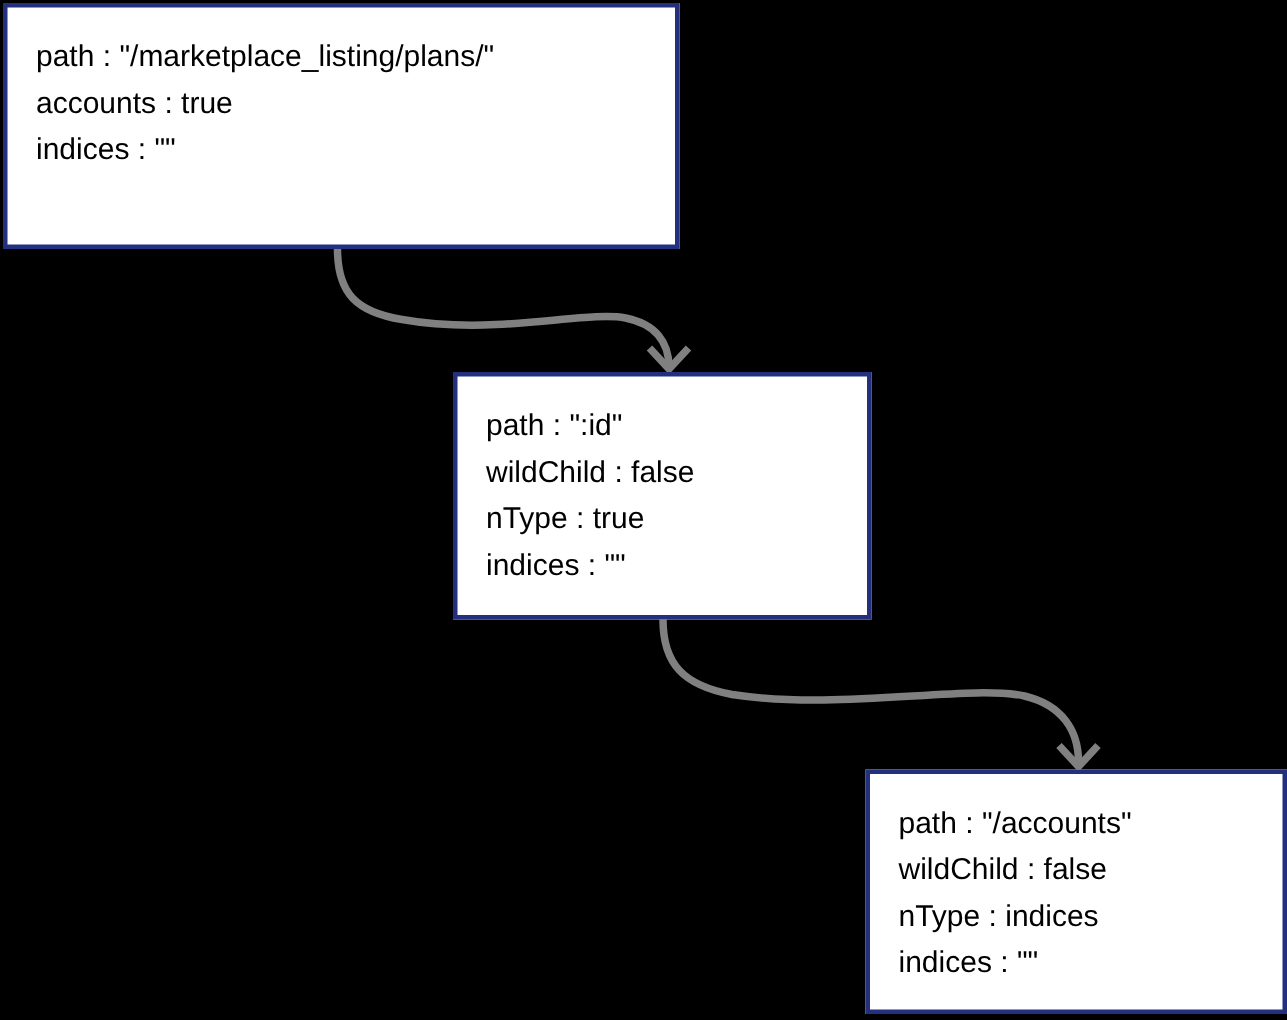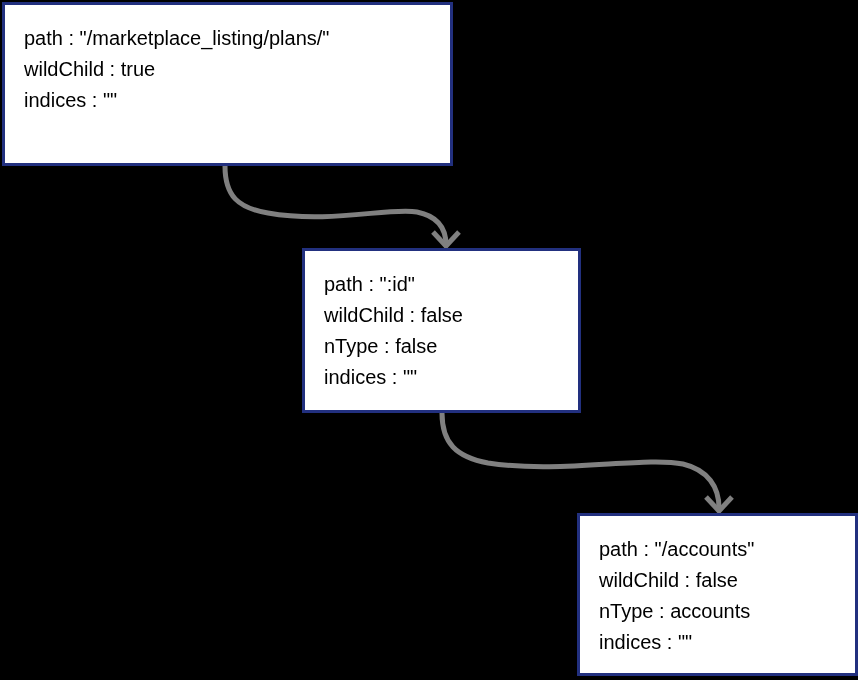--- a/index.html
+++ b/index.html
@@ -53,31 +53,31 @@
       <path d="M 433,232 L 446,246 L 459,232" fill="none" stroke="#808080" stroke-width="5" stroke-linecap="butt" stroke-linejoin="miter"></path>
     </g>
     <g>
       <path d="M 442,413 C 442,443 456,457 488,463 C 560,474 645,456 683,464 C 708,470 719,487 719,508" fill="none" stroke="#808080" stroke-width="5" stroke-linecap="round"></path>
       <path d="M 706,497 L 719,511 L 732,497" fill="none" stroke="#808080" stroke-width="5" stroke-linecap="butt" stroke-linejoin="miter"></path>
     </g>
   </svg>
 
   <div class="node" id="node-root">
     <div class="node-line">path : "/marketplace_listing/plans/"</div>
-    <div class="node-line">wildChild : true</div>
+    <div class="node-line">accounts : true</div>
     <div class="node-line">indices : ""</div>
   </div>
 
   <div class="node" id="node-param">
     <div class="node-line">path : ":id"</div>
     <div class="node-line">wildChild : false</div>
-    <div class="node-line">nType : false</div>
+    <div class="node-line">nType : true</div>
     <div class="node-line">indices : ""</div>
   </div>
 
   <div class="node" id="node-default">
     <div class="node-line">path : "/accounts"</div>
     <div class="node-line">wildChild : false</div>
-    <div class="node-line">nType : accounts</div>
+    <div class="node-line">nType : indices</div>
     <div class="node-line">indices : ""</div>
   </div>
 
 </div>
 
 </body></html>

